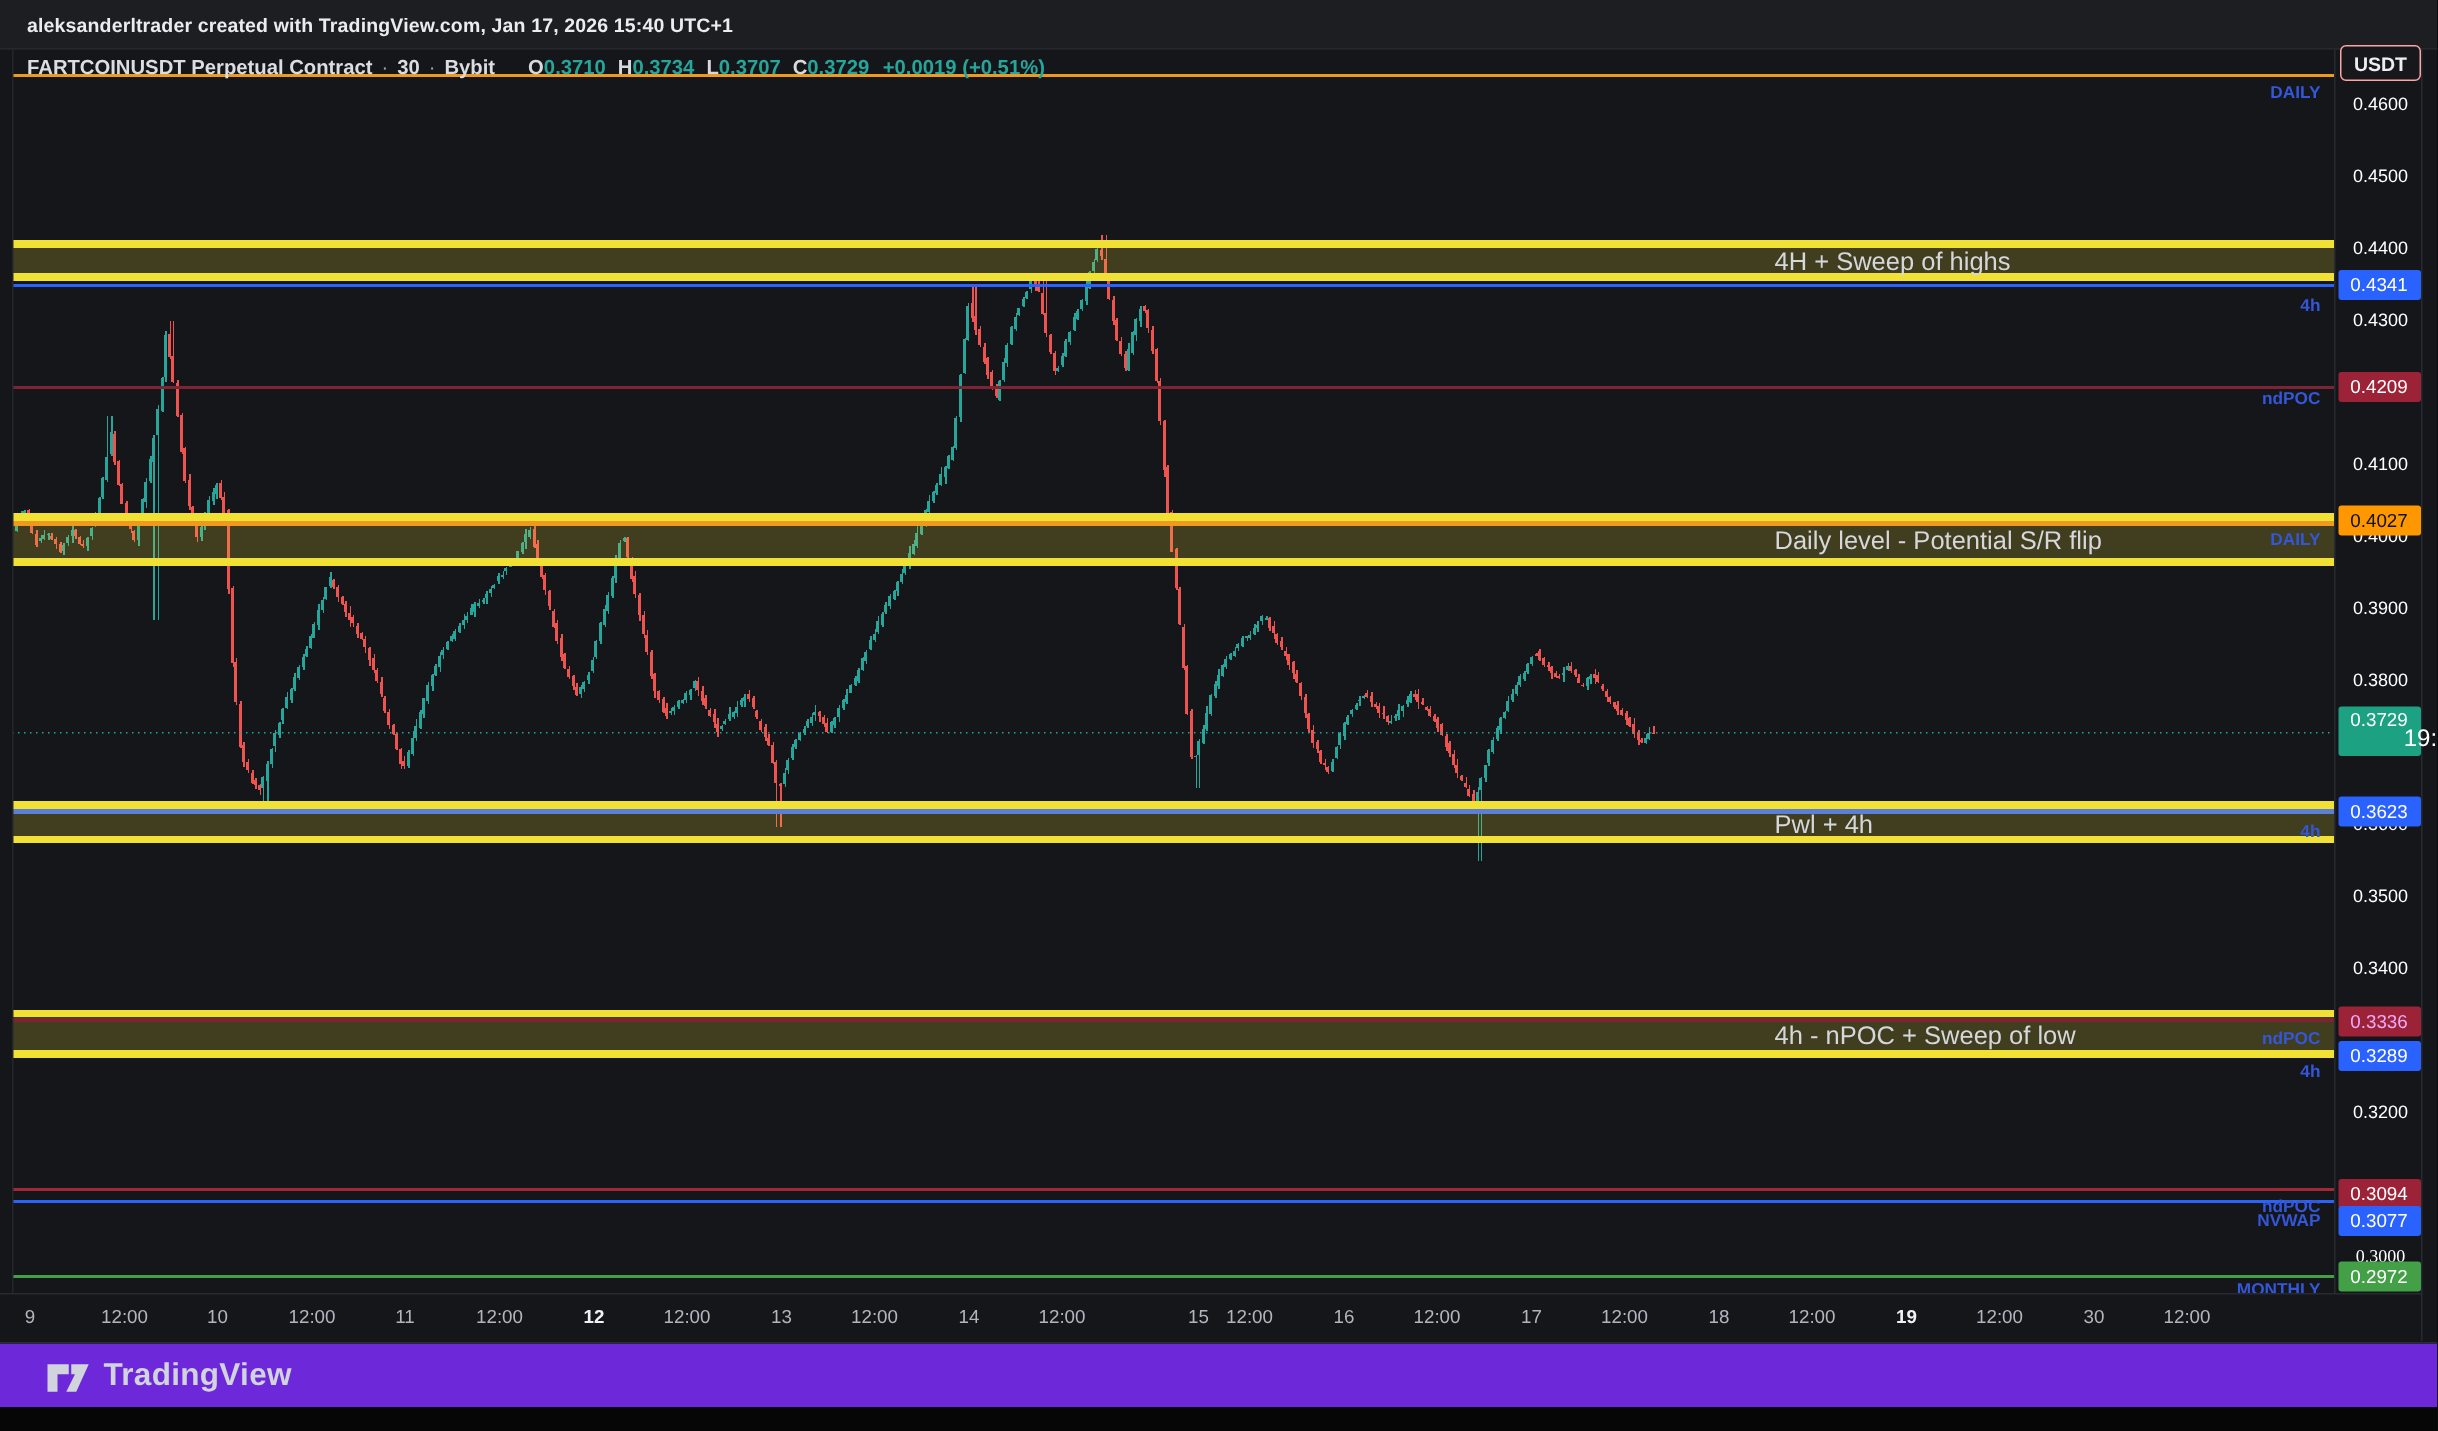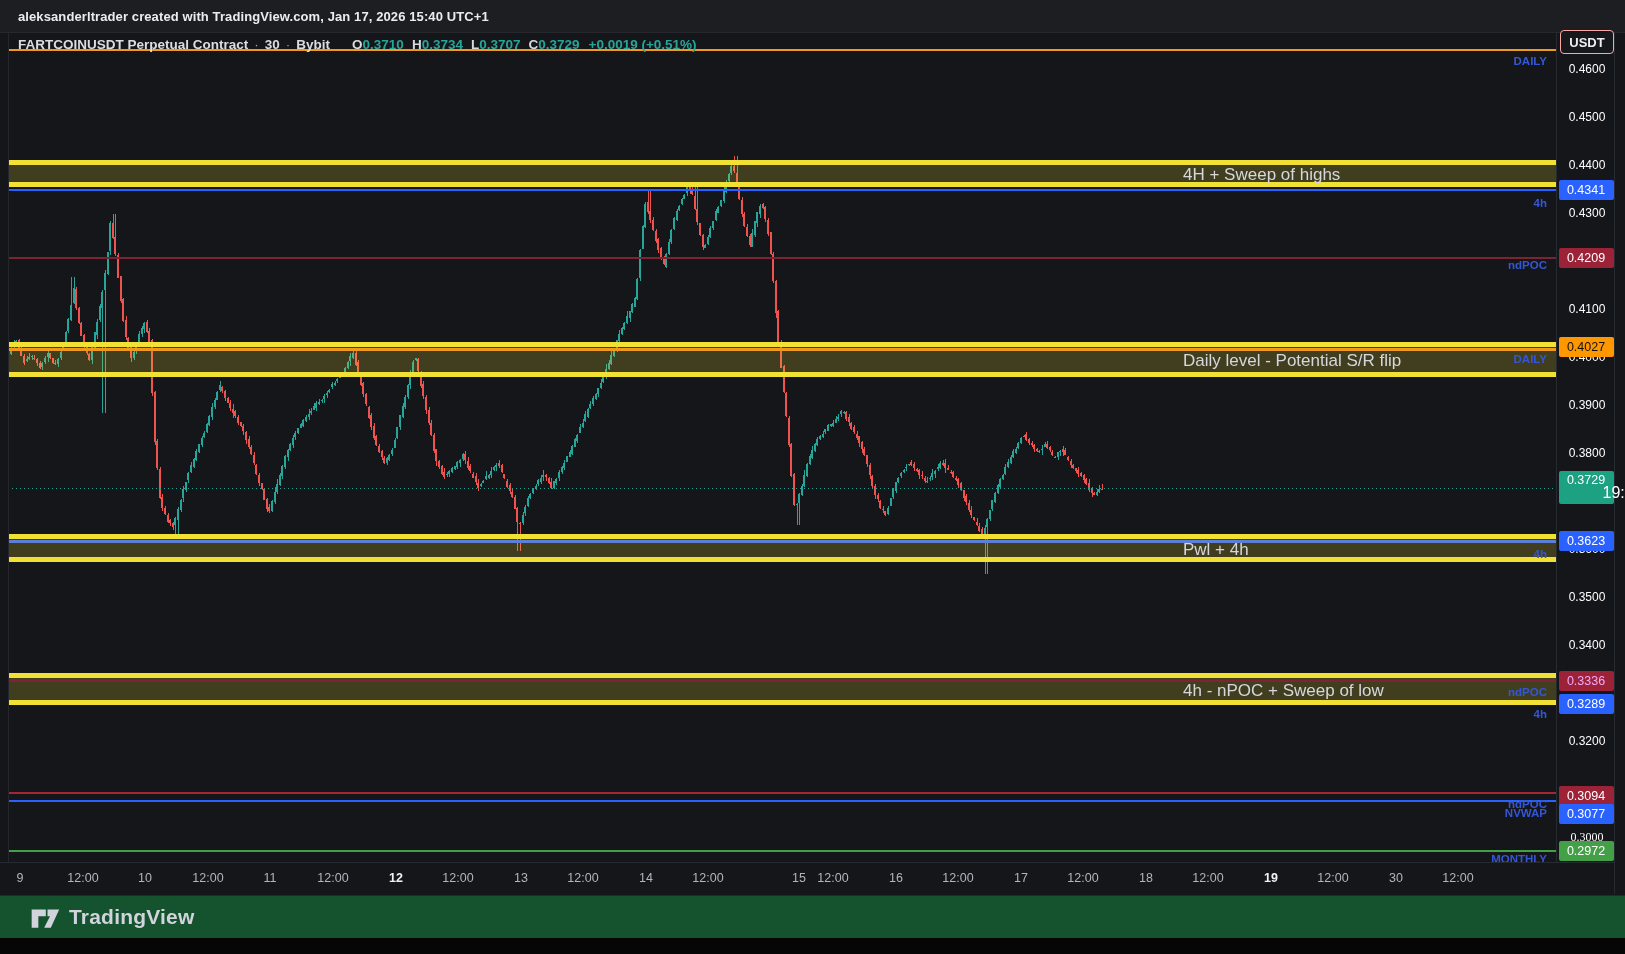--- a/index.html
+++ b/index.html
@@ -22,21 +22,21 @@
         display:flex;align-items:center;justify-content:center;}
   .paxis{position:absolute;left:1556px;top:33px;width:69px;height:829px;border-left:1px solid #262a31;box-sizing:border-box;}
   .ytick{position:absolute;left:4px;width:52px;text-align:center;font-size:12px;color:#ffffff;}
   .badge{position:absolute;left:1.5px;width:55px;border-radius:2px;text-align:center;
          font-size:12.5px;line-height:20px;height:20px;color:#fff;}
   .badge .sub{display:block;line-height:14px;margin-top:-3px;font-size:16px;padding-left:44px;}
   .badge.two{height:33px;padding-top:1px;box-sizing:border-box;line-height:17px;}
   .taxis{position:absolute;left:0;top:862px;width:1614px;height:33px;border-top:1px solid #262a31;}
   .xtick{position:absolute;top:8px;transform:translateX(-50%);font-size:12.5px;color:#b2b5be;}
   .xtick.bold{color:#f0f1f4;font-weight:700;}
-  .footer{position:absolute;left:0;top:895px;width:1625px;height:43px;background:#14532d;
+  .footer{position:absolute;left:0;top:895px;width:1625px;height:43px;background:#6d28d9;
           display:flex;align-items:center;border-top:1px solid #26282e;box-sizing:border-box;}
   .logo{margin-left:30px;display:flex;align-items:center;}
   .brand{color:#d1d4dc;font-size:21px;font-weight:700;margin-left:9px;letter-spacing:.2px;}
   .strip{position:absolute;left:0;top:938px;width:1625px;height:16px;background:#060607;}
   text{font-family:"Liberation Sans",sans-serif;}
 </style>
 </head>
 <body>
 
 <div class="app">

